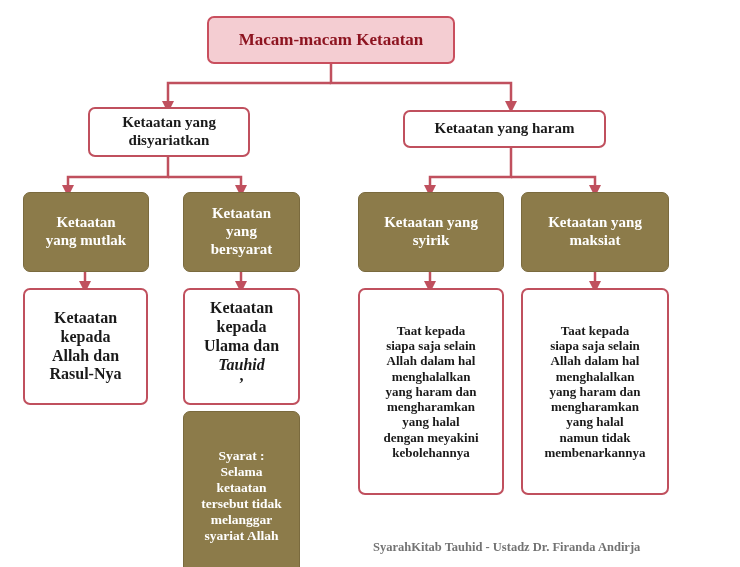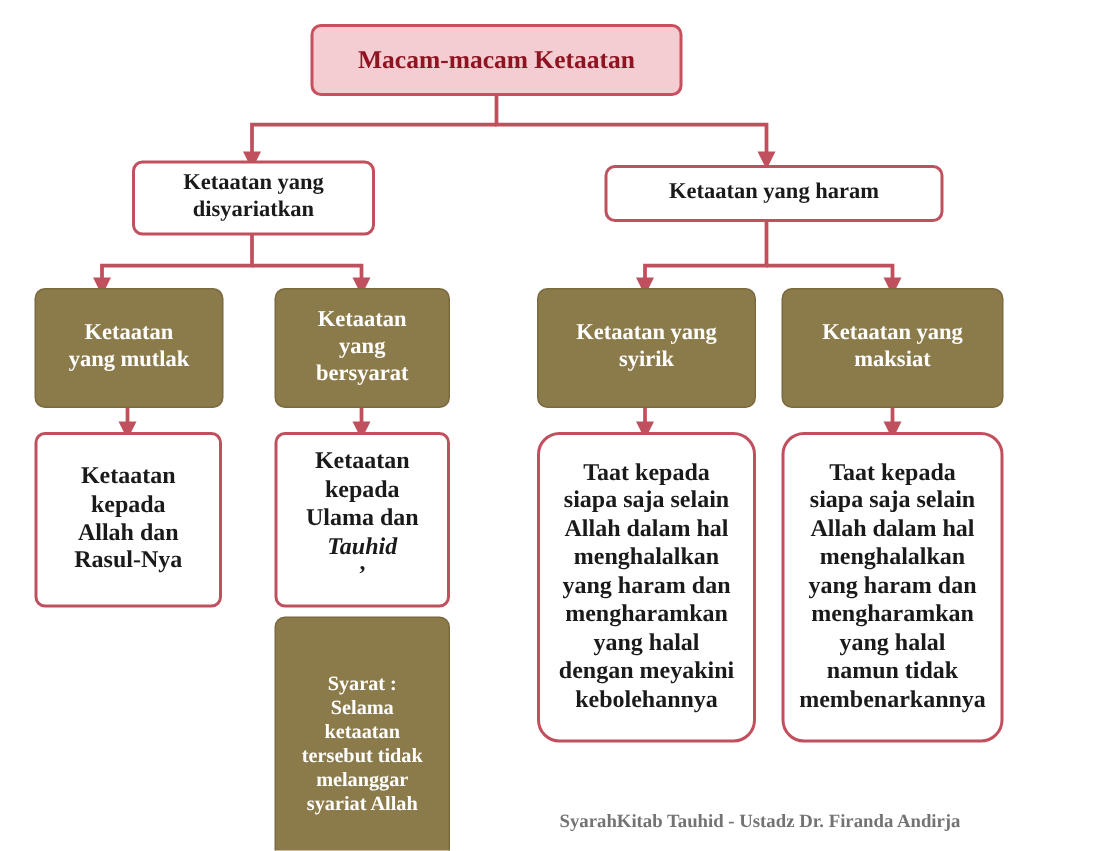--- a/index.html
+++ b/index.html
@@ -54,21 +54,21 @@
   }
   
   .n-white {
     background: #ffffff;
     border: 2px solid #c0505e;
     color: #1a1a1a;
     font-weight: bold;
   }
   .n-white.lvl2 { font-size: 15px; }
   .n-white.leafbig { font-size: 16px; }
-  .n-white.leafsmall { font-size: 16px; border-radius: 15px; }
+  .n-white.leafsmall { font-size: 13px; }
   
   .n-olive {
     background: #8c7b4a;
     border: 1px solid #7a6a3e;
     color: #ffffff;
     font-weight: bold;
     font-size: 15px;
   }
   .n-olive.note { font-size: 13.5px; }
   .credit {
@@ -118,21 +118,21 @@
 
   <div class="node n-root" style="left:207px; top:16px; width:248px; height:48px;">
     <span>Macam-macam Ketaatan</span>
   </div>
 
   <div class="node n-white lvl2" style="left:88px; top:107px; width:162px; height:50px;">
     <span>Ketaatan yang
 disyariatkan</span>
   </div>
 
-  <div class="node n-white lvl2" style="left:403px; top:110px; width:226px; height:38px;">
+  <div class="node n-white lvl2" style="left:403px; top:110px; width:203px; height:38px;">
     <span>Ketaatan yang haram</span>
   </div>
 
   <div class="node n-olive" style="left:23px; top:192px; width:126px; height:80px;">
     <span>Ketaatan
 yang mutlak</span>
   </div>
 
   <div class="node n-olive" style="left:183px; top:192px; width:117px; height:80px;">
     <span>Ketaatan

